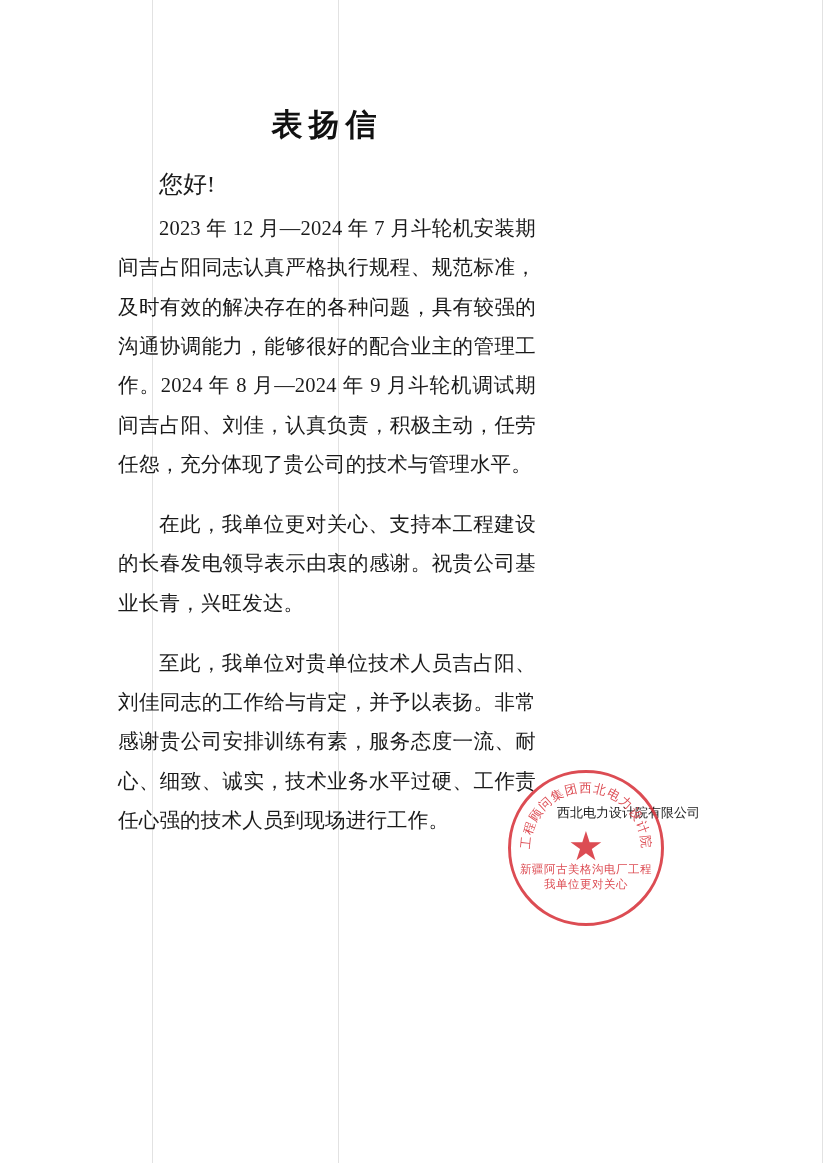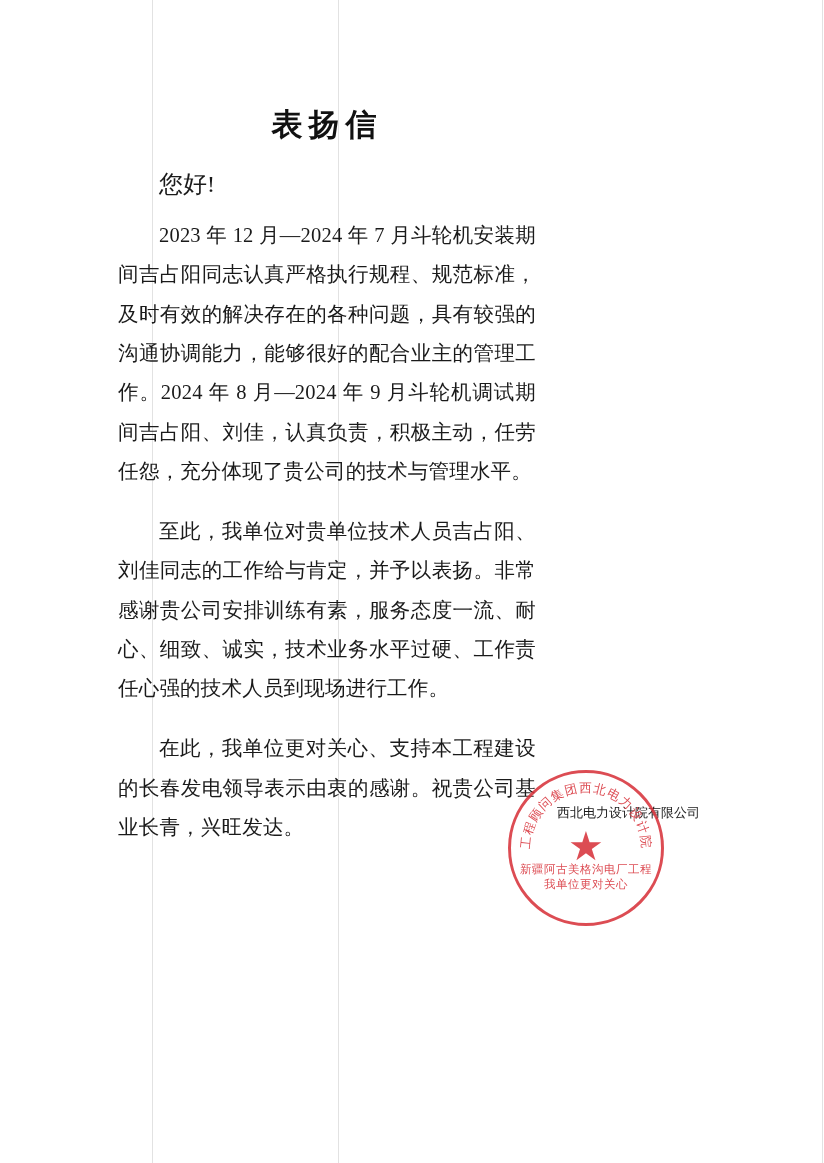--- a/index.html
+++ b/index.html
@@ -58,21 +58,21 @@
   }
 
   .greeting {
     margin-top: 20px;
     font-size: 24px;
     text-indent: 41px;
     line-height: 1.5;
   }
 
   .body-para {
-    margin-top: 14px;
+    margin-top: 7px;
     font-size: 20.5px;
     line-height: 1.92;
     text-align: justify;
     text-justify: inter-ideograph;
     text-indent: 41px;
     letter-spacing: 0.2px;
   }
 
   .signature-block {
     position: absolute;
@@ -142,22 +142,22 @@
 <div class="scan-line l3"></div>
 
 <div class="page">
 
   <h1 class="doc-title">表扬信</h1>
 
 
   <div class="greeting">您好!</div>
 
   <p class="body-para">2023 年 12 月—2024 年 7 月斗轮机安装期间吉占阳同志认真严格执行规程、规范标准，及时有效的解决存在的各种问题，具有较强的沟通协调能力，能够很好的配合业主的管理工作。2024 年 8 月—2024 年 9 月斗轮机调试期间吉占阳、刘佳，认真负责，积极主动，任劳任怨，充分体现了贵公司的技术与管理水平。</p>
+  <p class="body-para">在此，我单位更对关心、支持本工程建设的长春发电领导表示由衷的感谢。祝贵公司基业长青，兴旺发达。</p>
   <p class="body-para">至此，我单位对贵单位技术人员吉占阳、刘佳同志的工作给与肯定，并予以表扬。非常感谢贵公司安排训练有素，服务态度一流、耐心、细致、诚实，技术业务水平过硬、工作责任心强的技术人员到现场进行工作。</p>
-  <p class="body-para">在此，我单位更对关心、支持本工程建设的长春发电领导表示由衷的感谢。祝贵公司基业长青，兴旺发达。</p>
 
 </div>
 
 <div class="signature-block">
   <span class="sign-org">西北电力设计院有限公司</span>
 </div>
 
 <div class="seal">
   <div class="seal-inner"></div>
   <div class="seal-arc-text">

